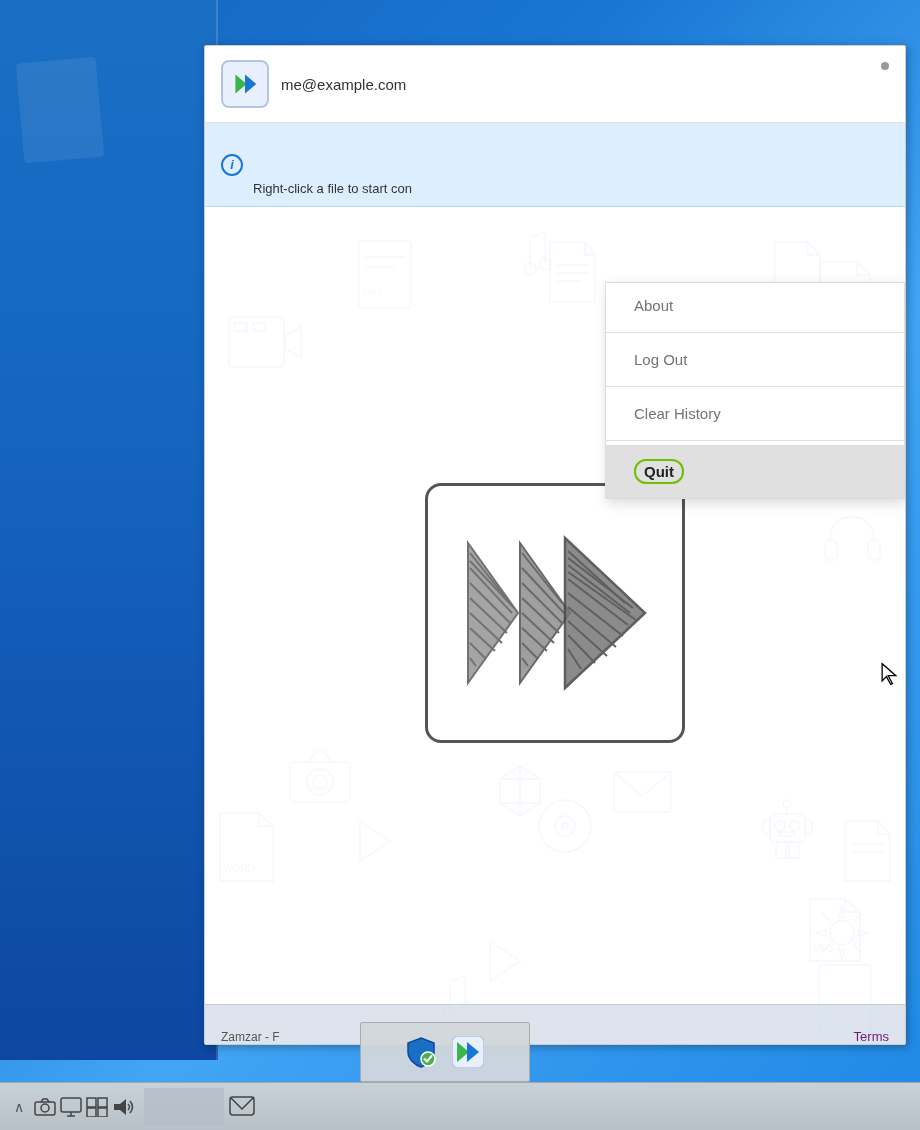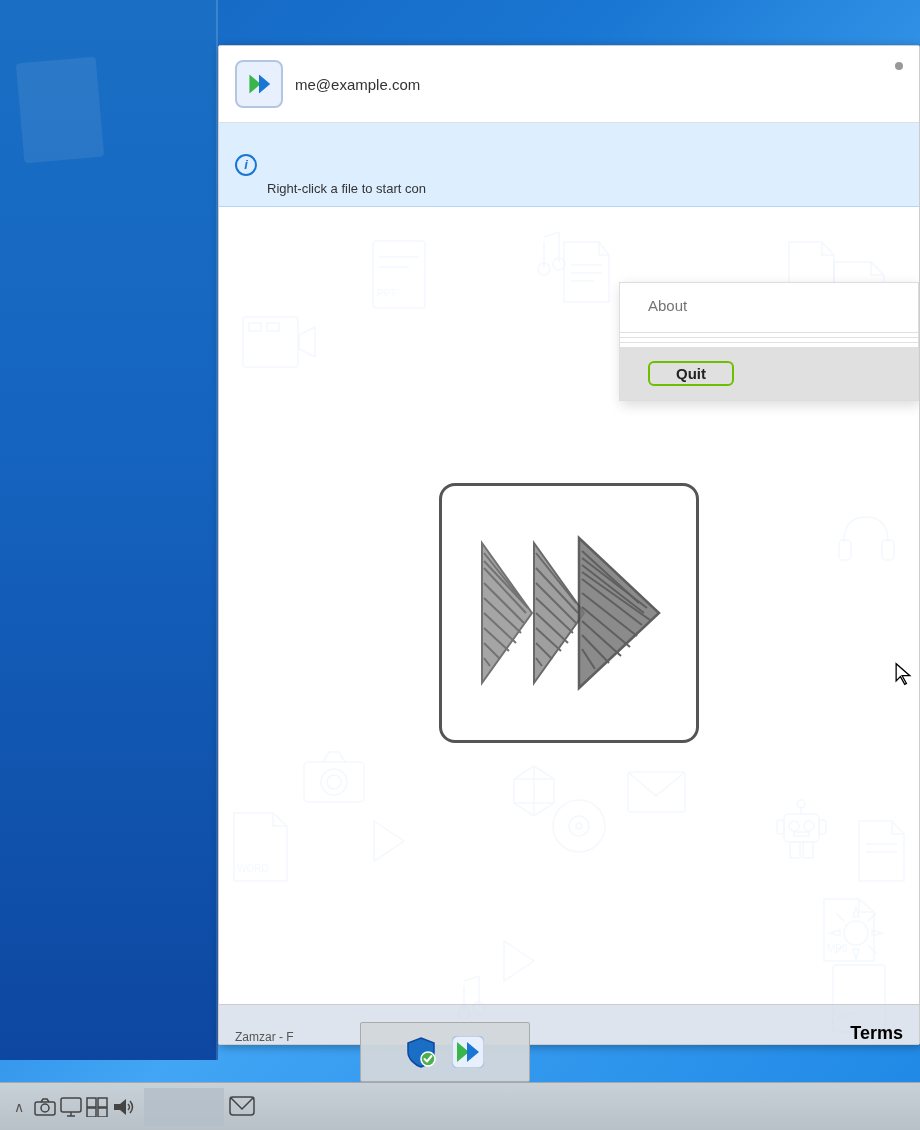--- a/index.html
+++ b/index.html
@@ -41,21 +41,21 @@
       width: 80px;
       height: 100px;
       background: rgba(255,255,255,0.08);
       border-radius: 4px;
       transform: rotate(-5deg);
     }
 
     
     .app-window {
       position: absolute;
-      left: 218px;
+      left: 204px;
       top: 45px;
       width: 702px;
       height: 1000px;
       background: #f0f4f8;
       border: 1px solid #ccc;
       border-radius: 2px;
       overflow: hidden;
       box-shadow: 2px 2px 10px rgba(0,0,0,0.3);
     }
 
@@ -190,24 +190,23 @@
       border-top: 1px solid #ccc;
       justify-content: space-between;
     }
 
     .footer-text {
       font-size: 12px;
       color: #555;
     }
 
     .footer-terms {
-      font-size: 18px;
-      color: #000000;
+      font-size: 13px;
+      color: #701a75;
       text-decoration: none;
-      font-weight: bold;
     }
 
     
     .context-menu {
       position: absolute;
       right: 0;
       top: 75px;
       width: 300px;
       background: white;
       border: 1px solid #ddd;
@@ -234,22 +233,22 @@
       color: #222;
       font-weight: 600;
       display: flex;
       align-items: center;
       gap: 8px;
     }
 
     .quit-box {
       display: inline-block;
       border: 2px solid #6cc000;
-      border-radius: 6px;
-      padding: 2px 26px;
+      border-radius: 12px;
+      padding: 2px 8px;
       font-weight: bold;
       color: #222;
       background: transparent;
     }
 
     
     .cursor {
       position: absolute;
       right: 6px;
       top: 455px;
@@ -580,21 +579,23 @@
             <line x1="118" y1="136" x2="131" y2="156"></line>
             <line x1="118" y1="45" x2="183" y2="95"></line>
             <line x1="118" y1="59" x2="186" y2="107"></line>
           </g>
         </svg>
       </div>
 
       <div class="context-menu">
         <a class="context-menu-item">About</a>
         <div class="context-menu-separator"></div>
+        <a class="context-menu-item">Log Out</a>
         <div class="context-menu-separator"></div>
+        <a class="context-menu-item">Clear History</a>
         <div class="context-menu-separator"></div>
         <div class="context-menu-item quit-item">
           <span class="quit-box">Quit</span>
         </div>
       </div>
 
       <svg class="cursor" viewBox="0 0 20 28" fill="white" stroke="black" stroke-width="1.5">
         <path d="M2 2 L2 22 L7 17 L12 26 L14 25 L9 16 L18 16 Z"></path>
       </svg>
 

